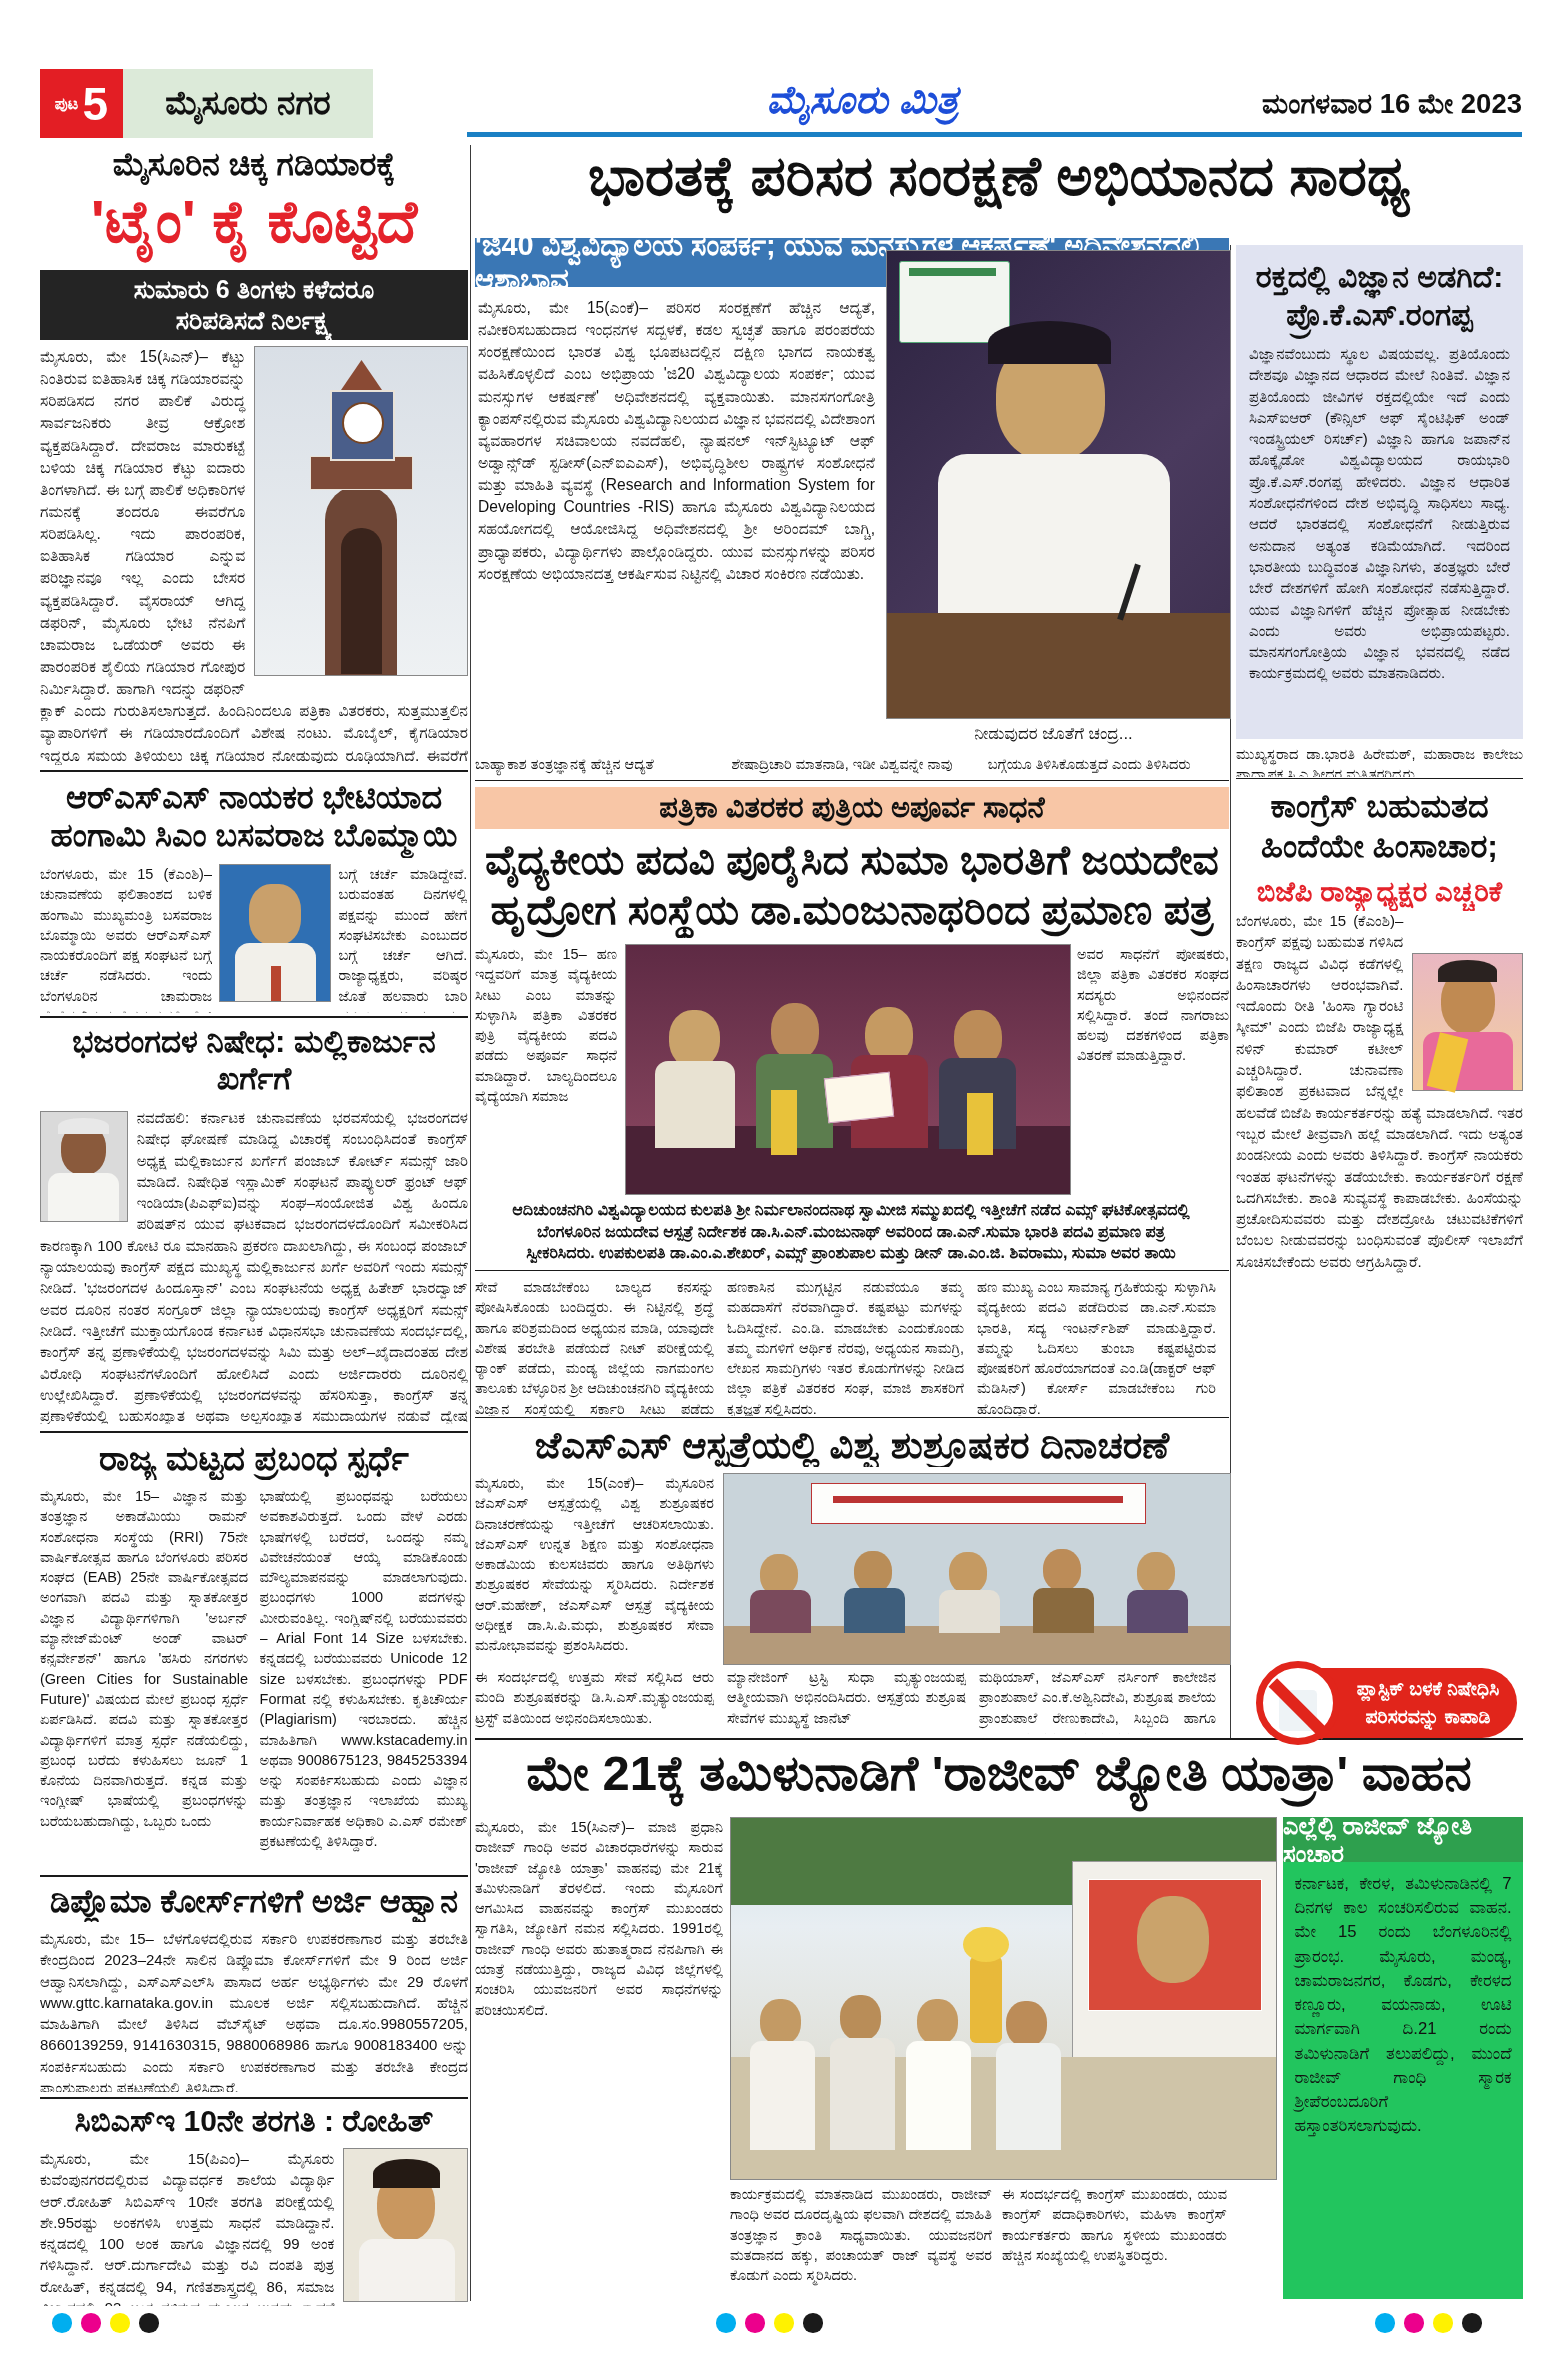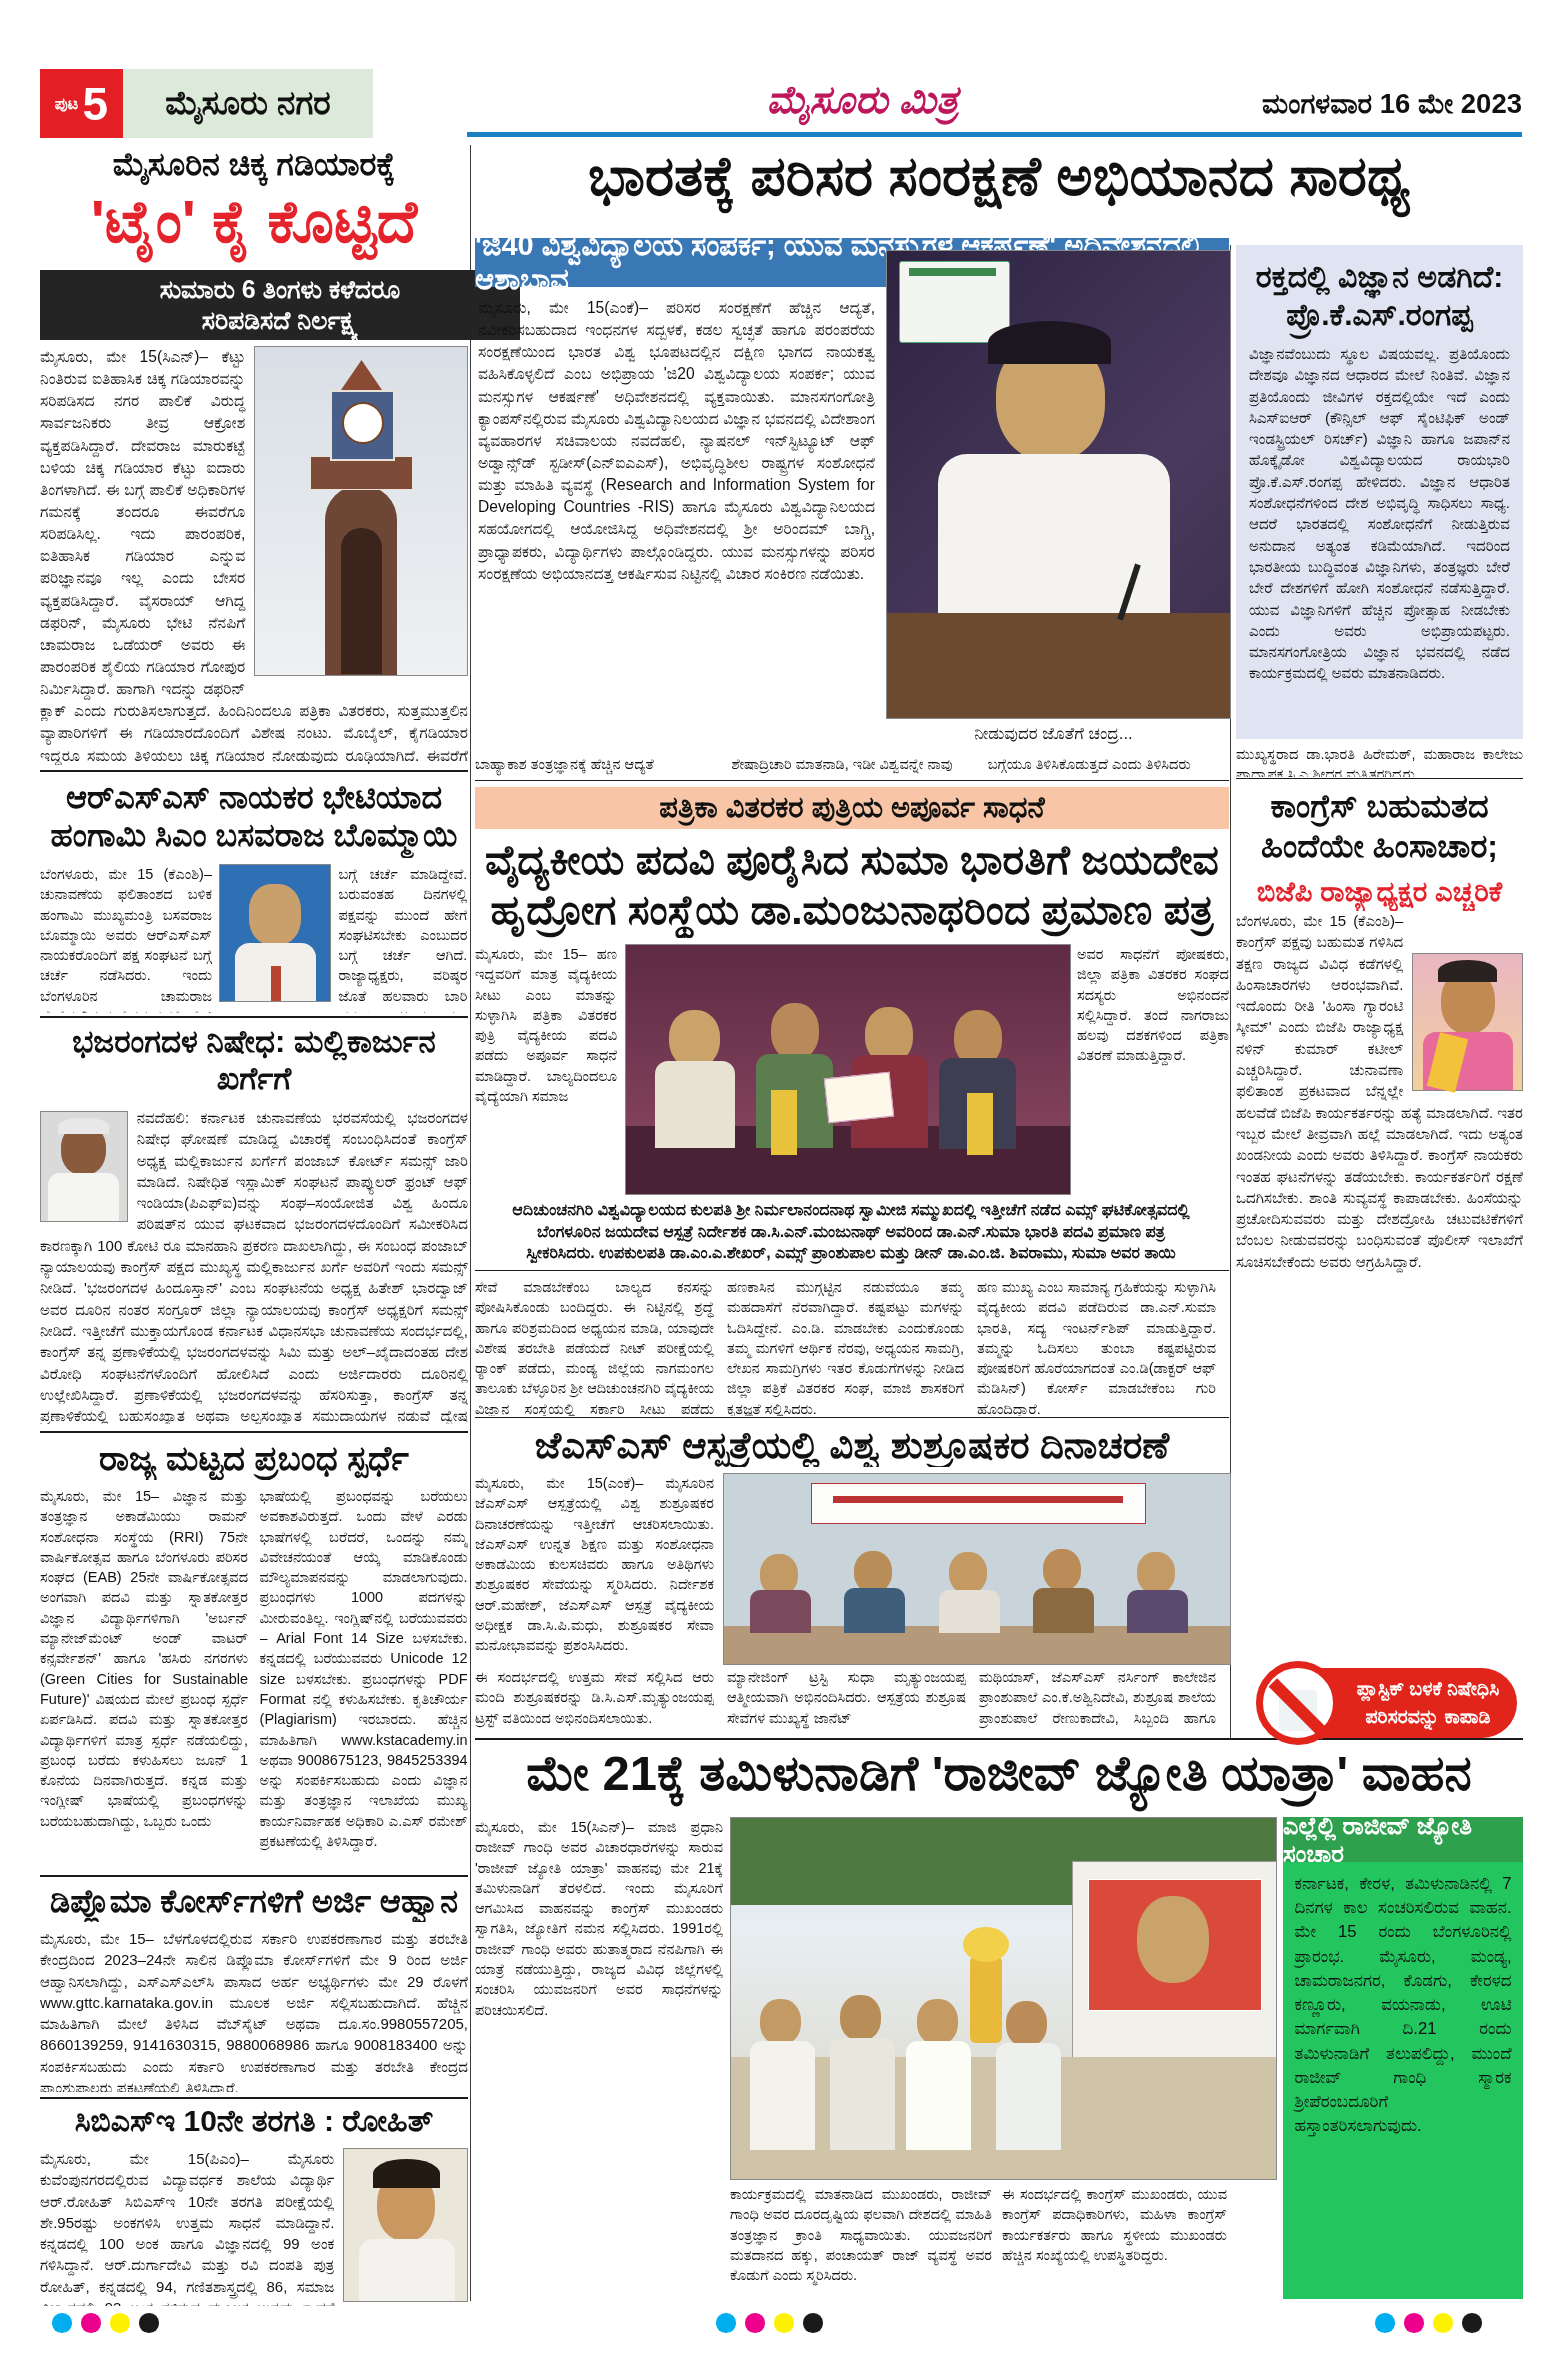--- a/index.html
+++ b/index.html
@@ -13,21 +13,21 @@
   .body-txt{font-size:15px;line-height:1.42;text-align:justify;overflow:hidden;}
   .body-sm{font-size:14.5px;line-height:1.40;text-align:justify;overflow:hidden;}
   .photo{position:absolute;overflow:hidden;border:0.7px solid #888;}
   .cap{font-size:16px;line-height:1.35;font-weight:bold;overflow:hidden;}
 
   
   .pagebox{background:#e31e24;color:#fff;display:flex;align-items:center;justify-content:center;gap:4.3px;}
   .pagebox .lbl{font-size:16px;font-weight:bold;}
   .pagebox .num{font-size:46px;font-weight:bold;line-height:1;}
   .sectionbox{background:#dcead9;color:#111;font-weight:bold;font-size:33px;display:flex;align-items:center;justify-content:center;}
-  .masthead{color:#be185d;font-weight:bold;font-size:39px;font-style:italic;text-align:center;}
+  .masthead{color:#1d4ed8;font-weight:bold;font-size:39px;font-style:italic;text-align:center;}
   .dateline{font-size:27.5px;font-weight:bold;text-align:right;}
 
   
   .h-black{font-weight:bold;color:#111;}
   .h-red{font-weight:bold;color:#e4232b;}
   .revbox{background:#242424;color:#fff;font-weight:bold;display:flex;flex-direction:column;align-items:center;justify-content:center;line-height:1.25;}
   .bluebar{background:#3a77b5;color:#fff;font-weight:bold;display:flex;align-items:center;justify-content:center;}
   .kicker{background:#f8c6a6;color:#111;font-weight:bold;display:flex;align-items:center;justify-content:center;}
   .greenhead{background:#2ea04e;color:#fff;font-weight:bold;display:flex;align-items:center;justify-content:center;}
   .greenbody{background:#22c55e;padding:10px 11.6px;font-size:16.7px;line-height:1.45;text-align:justify;overflow:hidden;}
@@ -73,21 +73,21 @@
 
   <div class="vr" style="left:470px;top:145px;height:2156px;"></div>
   <div class="vr" style="left:1230px;top:245px;height:1493px;"></div>
 
   <div class="abs ctr h-red clip" style="left:40px;top:190px;width:428px;height:74px;font-size:59px;line-height:1.1;">
     <span>'ಟೈಂ' ಕೈ ಕೊಟ್ಟಿದೆ</span>
   </div>
   <div class="abs ctr h-black clip" style="left:40px;top:146px;width:428px;height:42px;font-size:32px;">
     <span>ಮೈಸೂರಿನ ಚಿಕ್ಕ ಗಡಿಯಾರಕ್ಕೆ</span>
   </div>
-  <div class="abs revbox" style="left:40px;top:270px;width:480px;height:70px;font-size:25px;">
+  <div class="abs revbox" style="left:40px;top:270px;width:428px;height:70px;font-size:25px;">
     <span>ಸುಮಾರು 6 ತಿಂಗಳು ಕಳೆದರೂ</span>
     <span>ಸರಿಪಡಿಸದೆ ನಿರ್ಲಕ್ಷ್ಯ</span>
   </div>
   <div class="abs body-txt clip" style="left:40px;top:346px;width:428px;height:419px;font-size:15.6px;">
     <span style="float:right;width:212px;height:328px;margin:0 0 5.8px 8.7px;border:0.7px solid #888;display:block;background:linear-gradient(#d9dfe6,#eef1f3);position:relative;">
       <span class="shape" style="left:70px;top:138px;width:72px;height:190px;background:#6e4636;border-radius:35px 35px 0 0;"></span>
       <span class="shape" style="left:86px;top:181px;width:41px;height:146px;background:#3a241c;border-radius:20px 20px 0 0;"></span>
       <span class="shape" style="left:55px;top:109px;width:101px;height:32px;background:#7d4b38;border:1.4px solid #e8e2d8;"></span>
       <span class="shape" style="left:75px;top:43px;width:61px;height:67px;background:#4a5e8a;border:2.2px solid #e8e2d8;"></span>
       <span class="shape" style="left:87px;top:55px;width:38px;height:38px;background:#fff;border-radius:50%;border:2.9px solid #742;"></span>

